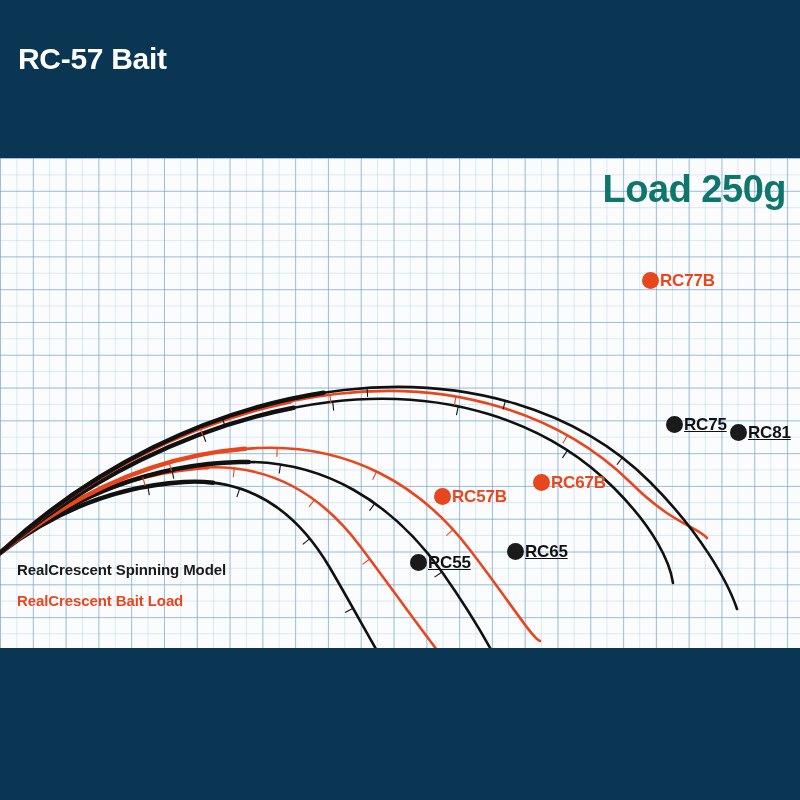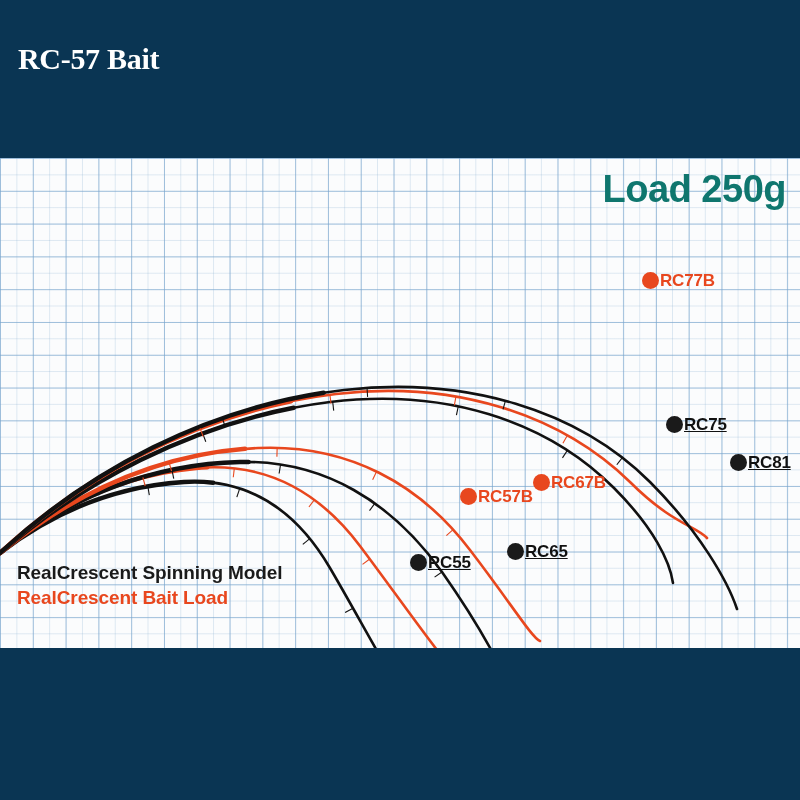--- a/index.html
+++ b/index.html
@@ -23,21 +23,20 @@
     background: #0a3553;
   }
 
   
   #title-bar {
     position: absolute;
     left: 0; top: 0;
     width: 800px;
     height: 158px;
     background: #0a3553;
-    font-family: Liberation Serif, serif;
   }
   #product-title {
     position: absolute;
     left: 18px;
     top: 44px;
     color: #ffffff;
     font-size: 30px;
     font-weight: bold;
     letter-spacing: -0.3px;
     line-height: 1;
@@ -119,24 +118,25 @@
   .tip-marker.bait .tip-label { color: #e8471e; }
 
   
   #legend {
     position: absolute;
     left: 17px;
     bottom: 38px;
     line-height: 1.28;
   }
   .legend-row {
-    font-size: 19px;
+    font-size: 15px;
     font-weight: bold;
     white-space: nowrap;
     letter-spacing: -0.1px;
+    margin-top: 12px;
   }
   .legend-row.spinning { color: #1a1a1a; }
   .legend-row.bait { color: #e8471e; }
 </style>
 </head>
 <body>
 
 <div id="stage">
 
   <div id="title-bar">
@@ -195,41 +195,41 @@
         </g>
     </svg>
 
     <div id="load-caption">Load 250g</div>
 
     <div id="tip-markers">
         <div class="tip-marker spin" style="left: 410px; top: 396px;">
           <span class="tip-dot"></span>
           <span class="tip-label">RC55</span>
         </div>
-        <div class="tip-marker bait" style="left: 460px; top: 330px;">
+        <div class="tip-marker bait" style="left: 434px; top: 330px;">
           <span class="tip-dot"></span>
           <span class="tip-label">RC57B</span>
         </div>
         <div class="tip-marker spin" style="left: 507px; top: 369px; margin-top: 16px;">
           <span class="tip-dot"></span>
           <span class="tip-label">RC65</span>
         </div>
         <div class="tip-marker bait" style="left: 533px; top: 316px;">
           <span class="tip-dot"></span>
           <span class="tip-label">RC67B</span>
         </div>
         <div class="tip-marker spin" style="left: 666px; top: 258px;">
           <span class="tip-dot"></span>
           <span class="tip-label">RC75</span>
         </div>
         <div class="tip-marker bait" style="left: 642px; top: 114px;">
           <span class="tip-dot"></span>
           <span class="tip-label">RC77B</span>
         </div>
-        <div class="tip-marker spin" style="left: 730px; top: 296px;">
+        <div class="tip-marker spin" style="left: 730px; top: 266px;">
           <span class="tip-dot"></span>
           <span class="tip-label">RC81</span>
         </div>
       </div>
 
     <div id="legend">
       <div class="legend-row spinning">RealCrescent Spinning Model</div>
       <div class="legend-row bait">RealCrescent Bait Load</div>
     </div>
 

